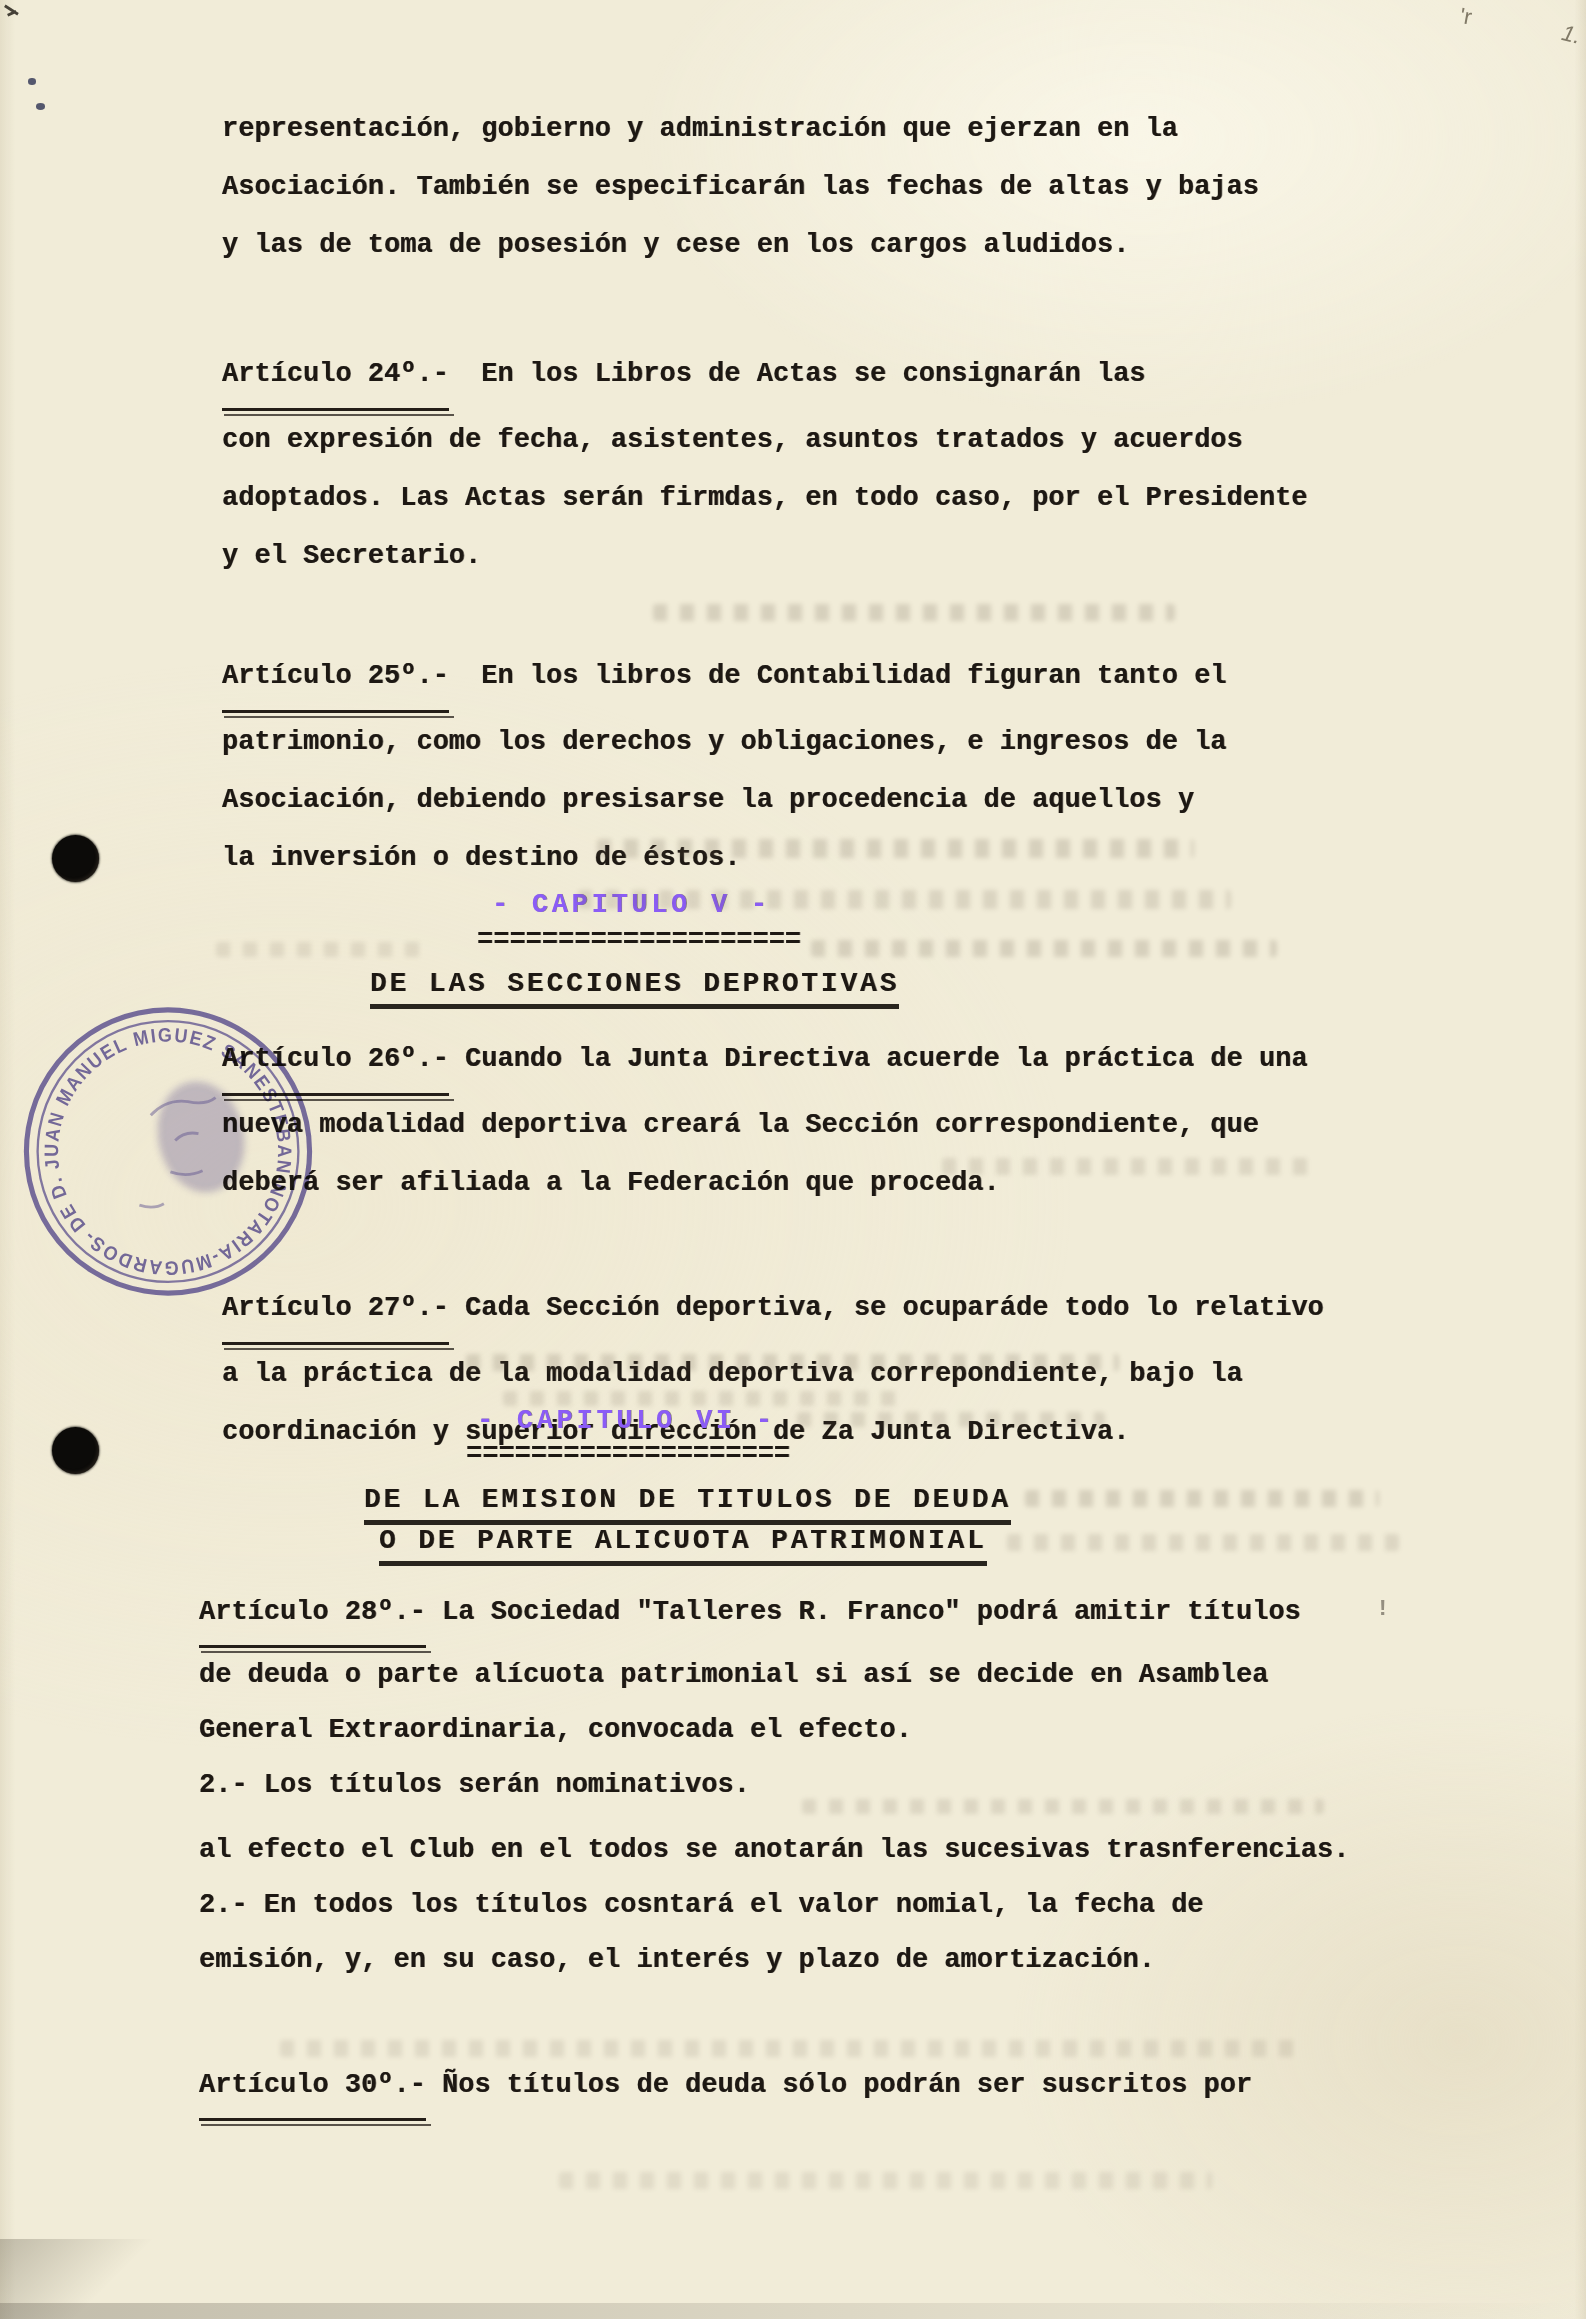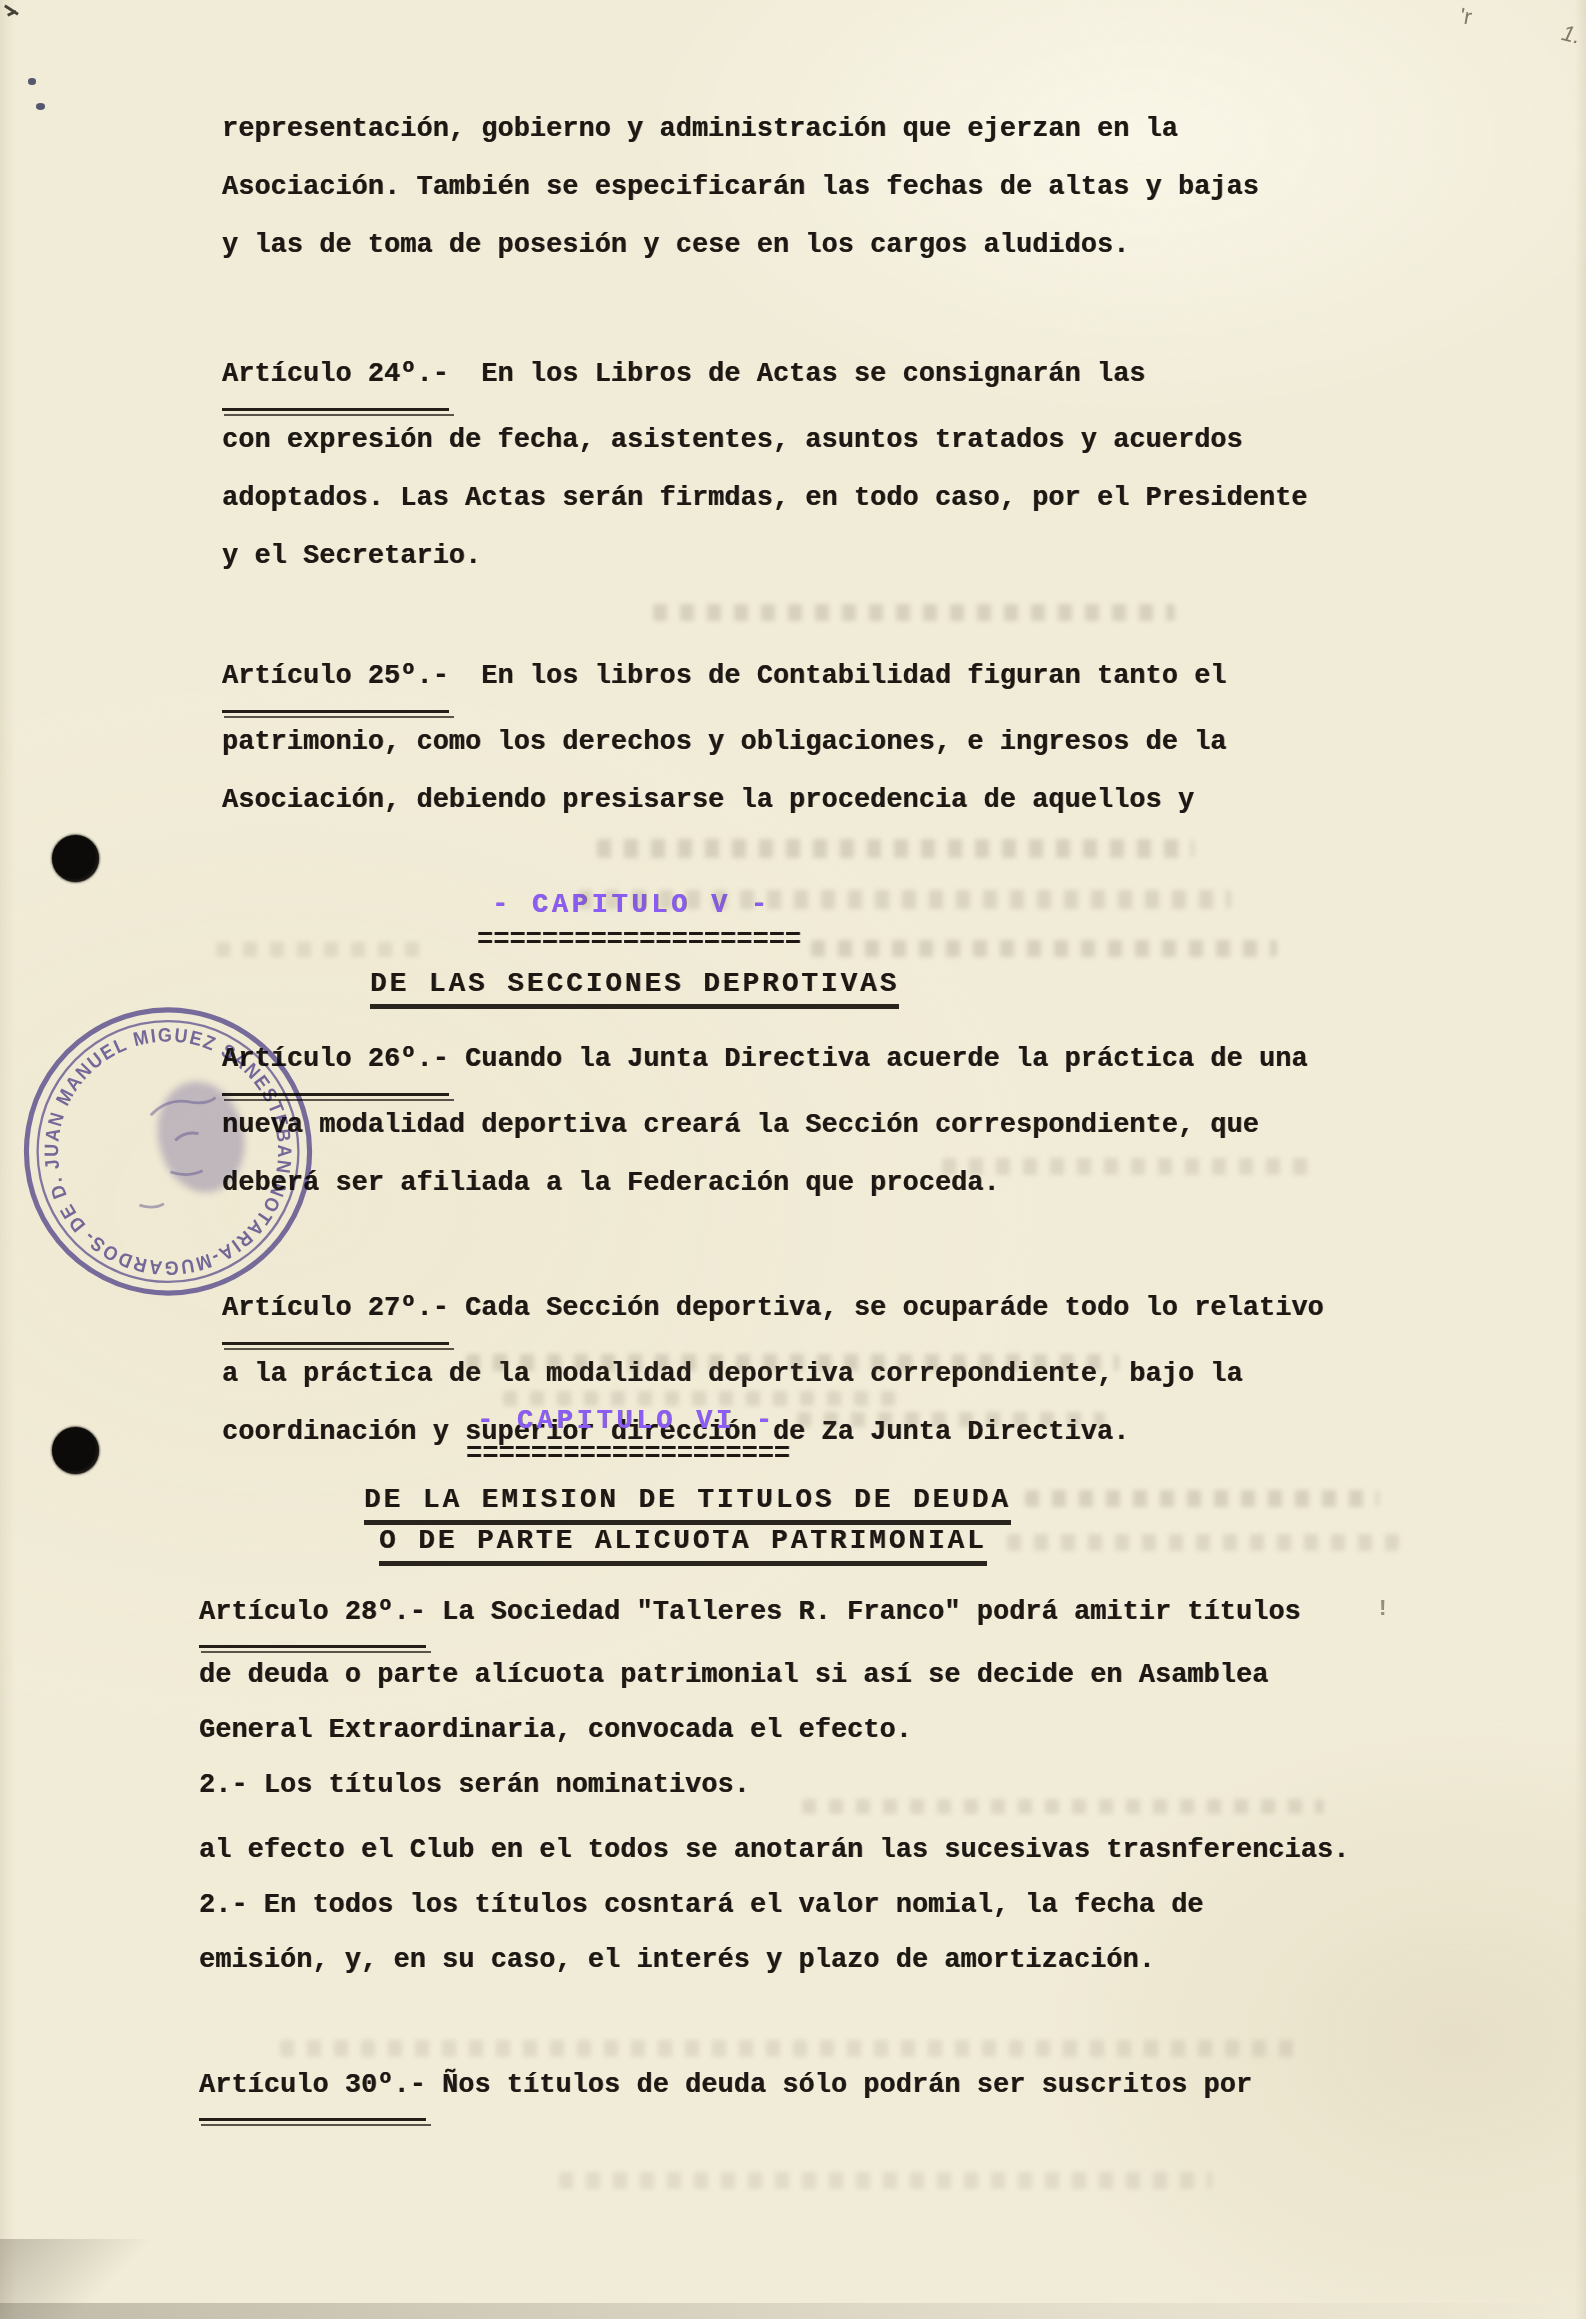--- a/index.html
+++ b/index.html
@@ -61,20 +61,21 @@
     <div class="tl"><span class="art-head">Artículo 24º.-</span><span>  En los Libros de Actas se consignarán las</span></div>
     <div class="tl">con expresión de fecha, asistentes, asuntos tratados y acuerdos</div>
     <div class="tl">adoptados. Las Actas serán firmdas, en todo caso, por el Presidente</div>
     <div class="tl">y el Secretario.</div>
   </div>
 
   <div class="block" style="left:222px;top:647px">
     <div class="tl"><span class="art-head">Artículo 25º.-</span><span>  En los libros de Contabilidad figuran tanto el</span></div>
     <div class="tl">patrimonio, como los derechos y obligaciones, e ingresos de la</div>
     <div class="tl">Asociación, debiendo presisarse la procedencia de aquellos y</div>
+    <div class="tl">la inversión o destino de éstos.</div>
   </div>
 
   <div class="cap-title" style="left:492px;top:890px">- CAPITULO V -</div>
   <div class="cap-rule" style="left:477px;top:925px">====================</div>
   <div class="cap-sub" style="left:370px;top:968px">DE LAS SECCIONES DEPROTIVAS</div>
 
   <div class="block" style="left:222px;top:1030px">
     <div class="tl"><span class="art-head">Artículo 26º.-</span><span> Cuando la Junta Directiva acuerde la práctica de una</span></div>
     <div class="tl">nueva modalidad deportiva creará la Sección correspondiente, que</div>
     <div class="tl">deberá ser afiliada a la Federación que proceda.</div>

